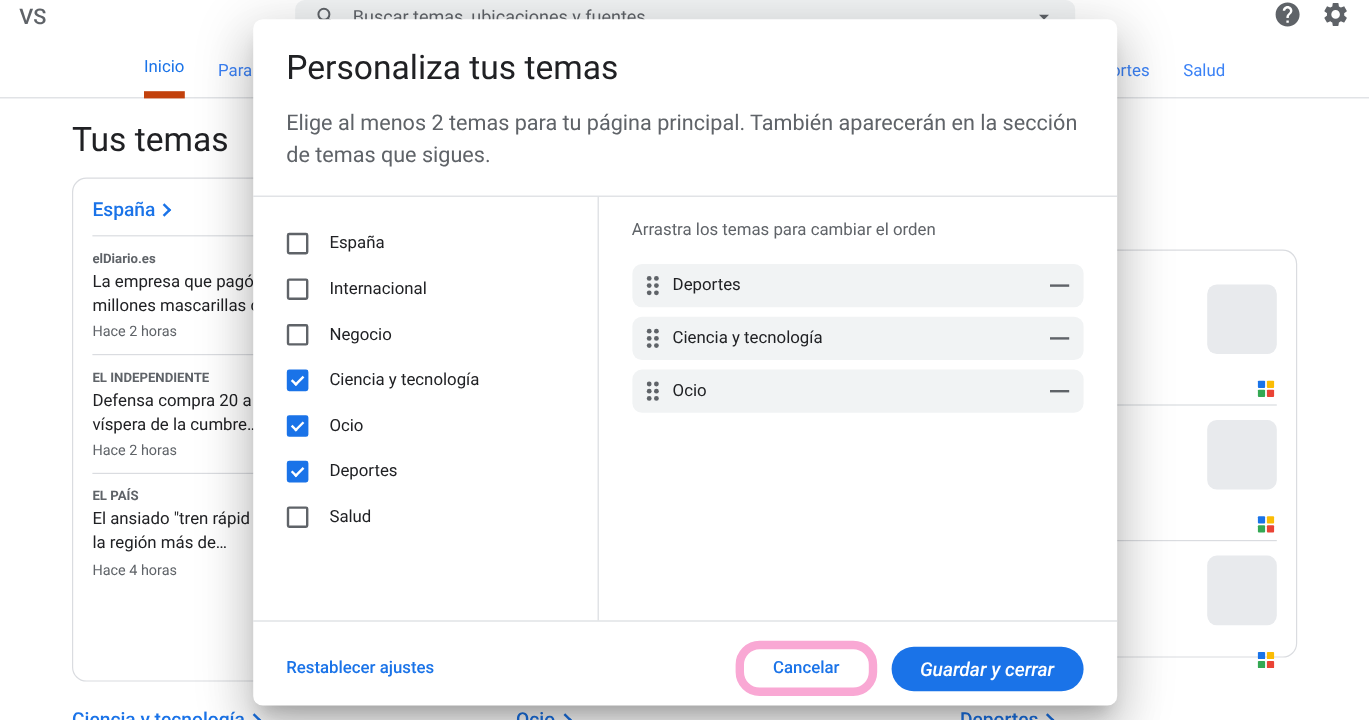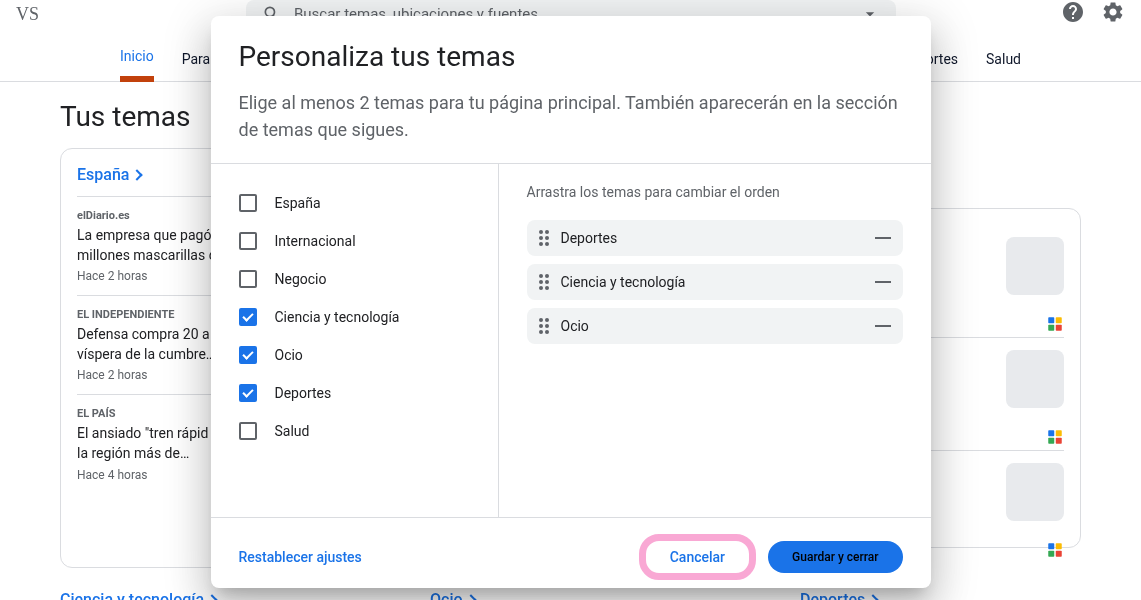--- a/index.html
+++ b/index.html
@@ -1,29 +1,29 @@
 <!DOCTYPE html>
 <html><head>
   <meta charset="utf-8">
   <style>
     * { margin: 0; padding: 0; box-sizing: border-box; font-family: 'Google Sans', Roboto, Arial, sans-serif; }
     body { background: #fff; color: #202124; width: 1141px; height: 600px; overflow: hidden; position: relative; }
     
     
     .bg-header { height: 28px; display: flex; align-items: center; padding: 0 16px; }
-    .bg-logo { font-size: 18px; color: #5f6368; font-weight: 500; font-family: Liberation Serif, serif; }
+    .bg-logo { font-size: 18px; color: #5f6368; font-weight: 500; }
     .bg-search { position: absolute; left: 246px; top: 0; width: 650px; height: 28px; display: flex; align-items: center; background: #f1f3f4; border-radius: 8px; padding: 0 16px; gap: 12px; }
     .bg-search svg { width: 20px; height: 20px; fill: #5f6368; }
     .bg-search-text { color: #5f6368; font-size: 15px; }
     .bg-dropdown { margin-left: auto; }
     .bg-icons { position: absolute; right: 16px; top: 0; display: flex; gap: 16px; }
     .bg-icons svg { width: 24px; height: 24px; fill: #5f6368; }
     
     .bg-nav { position: absolute; top: 48px; left: 0; right: 0; height: 34px; border-bottom: 1px solid #dadce0; display: flex; align-items: center; padding: 0 120px; gap: 28px; }
-    .bg-nav-item { font-size: 14px; color: #0f172a; padding-bottom: 12px; }
+    .bg-nav-item { font-size: 14px; color: #3b82f6; padding-bottom: 12px; }
     .bg-nav-item.active { color: #1a73e8; border-bottom: 6px solid #c2410c; text-align: center; }
     .bg-nav-right { margin-left: auto; display: flex; gap: 28px; }
     
     .bg-main { position: absolute; top: 100px; left: 60px; right: 60px; }
     .bg-title { font-size: 28px; font-weight: 400; color: #202124; }
     .bg-personalize { position: absolute; right: 0; top: -2px; background: #fff; border: 1px solid #dadce0; border-radius: 20px; padding: 8px 20px; color: #1a73e8; font-size: 14px; display: flex; align-items: center; gap: 8px; }
     
     .bg-card { position: absolute; background: #fff; border: 1px solid #dadce0; border-radius: 12px; padding: 16px; }
     .bg-card-left { top: 48px; left: 0; width: 340px; height: 420px; }
     .bg-card-right { top: 108px; right: 0; width: 290px; }
@@ -58,21 +58,21 @@
     
     .drag-item { display: flex; align-items: center; background: #f1f3f4; border-radius: 8px; padding: 10px 12px; margin-bottom: 8px; gap: 12px; }
     .drag-handle { display: grid; grid-template-columns: 4px 4px; gap: 2px; cursor: grab; }
     .drag-handle span { width: 4px; height: 4px; background: #5f6368; border-radius: 50%; }
     .drag-label { flex: 1; font-size: 14px; color: #202124; }
     .drag-remove { width: 16px; height: 2px; background: #5f6368; cursor: pointer; }
     
     .modal-footer { display: flex; align-items: center; padding: 16px 28px 8px; border-top: 1px solid #dadce0; }
     .btn-reset { color: #1a73e8; font-size: 14px; font-weight: 500; background: none; border: none; cursor: pointer; }
     .btn-cancel { margin-left: auto; color: #1a73e8; font-size: 14px; font-weight: 500; background: #fff; border: 7px solid #f9a8d4; border-radius: 20px; padding: 8px 24px; cursor: pointer; }
-    .btn-save { margin-left: 12px; color: #000000; font-size: 12px; font-weight: 500; background: #1a73e8; border: none; border-radius: 20px; padding: 9px 24px; cursor: pointer; }
+    .btn-save { margin-left: 12px; color: #ffffff; font-size: 16px; font-weight: 500; background: #1a73e8; border: none; border-radius: 20px; padding: 9px 24px; cursor: pointer; font-style: italic; }
     
     .chevron-right { display: inline-block; width: 8px; height: 8px; border-top: 2px solid currentColor; border-right: 2px solid currentColor; transform: rotate(45deg); }
   </style>
 </head>
 <body>
 
 <div class="bg-header">
   <span class="bg-logo">VS</span>
 </div>
 <div class="bg-search">

